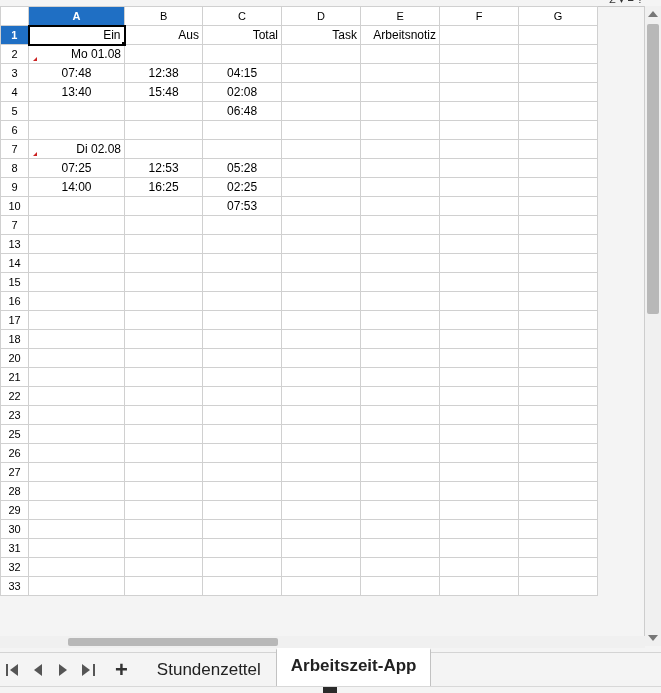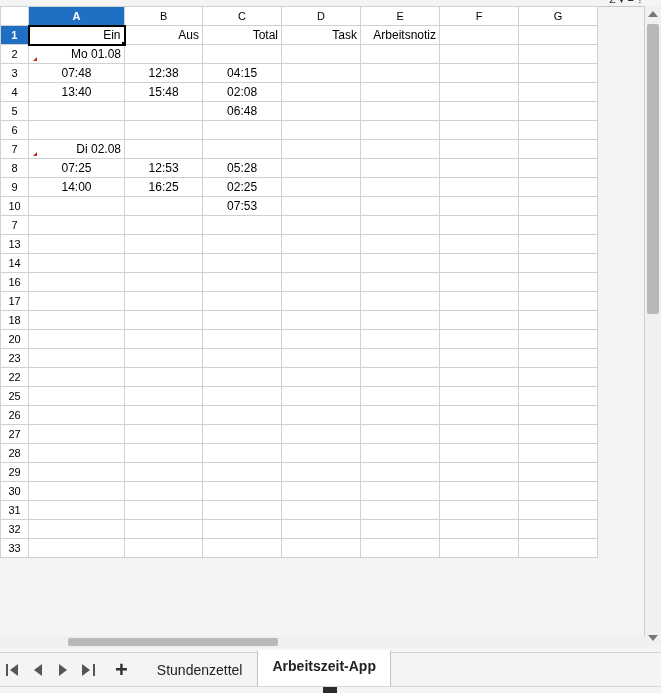--- a/index.html
+++ b/index.html
@@ -203,21 +203,21 @@
   .bar-l { position:absolute; left:0; top:2px; width:2px; height:12px; background:#555;}
   .bar-r { position:absolute; right:0; top:2px; width:2px; height:12px; background:#555;}
   .plus {
     font-size: 22px;
     line-height: 22px;
     color: #333;
     padding: 0 14px 0 20px;
     font-weight: bold;
   }
   .sheet-tab {
-    font-size: 14px;
+    font-size: 17px;
     color: #222;
     padding: 6px 14px 7px 14px;
     border: 1px solid transparent;
     background: transparent;
   }
   .sheet-tab.active {
     font-weight: bold;
     background: #ffffff;
     border: 1px solid #c2c2c2;
     border-top: 2px solid #ffffff;
@@ -401,20 +401,30 @@
             <td class="rowhead">14</td>
             <td class=""></td>
             <td class=""></td>
             <td class=""></td>
             <td class=""></td>
             <td class=""></td>
             <td class=""></td>
             <td class=""></td>
           </tr>
           <tr>
+            <td class="rowhead">15</td>
+            <td class=""></td>
+            <td class=""></td>
+            <td class=""></td>
+            <td class=""></td>
+            <td class=""></td>
+            <td class=""></td>
+            <td class=""></td>
+          </tr>
+          <tr>
             <td class="rowhead">16</td>
             <td class=""></td>
             <td class=""></td>
             <td class=""></td>
             <td class=""></td>
             <td class=""></td>
             <td class=""></td>
             <td class=""></td>
           </tr>
           <tr>
@@ -441,31 +451,41 @@
             <td class="rowhead">20</td>
             <td class=""></td>
             <td class=""></td>
             <td class=""></td>
             <td class=""></td>
             <td class=""></td>
             <td class=""></td>
             <td class=""></td>
           </tr>
           <tr>
+            <td class="rowhead">21</td>
+            <td class=""></td>
+            <td class=""></td>
+            <td class=""></td>
+            <td class=""></td>
+            <td class=""></td>
+            <td class=""></td>
+            <td class=""></td>
+          </tr>
+          <tr>
+            <td class="rowhead">22</td>
+            <td class=""></td>
+            <td class=""></td>
+            <td class=""></td>
+            <td class=""></td>
+            <td class=""></td>
+            <td class=""></td>
+            <td class=""></td>
+          </tr>
+          <tr>
             <td class="rowhead">23</td>
-            <td class=""></td>
-            <td class=""></td>
-            <td class=""></td>
-            <td class=""></td>
-            <td class=""></td>
-            <td class=""></td>
-            <td class=""></td>
-          </tr>
-          <tr>
-            <td class="rowhead">22</td>
             <td class=""></td>
             <td class=""></td>
             <td class=""></td>
             <td class=""></td>
             <td class=""></td>
             <td class=""></td>
             <td class=""></td>
           </tr>
           <tr>
             <td class="rowhead">25</td>

